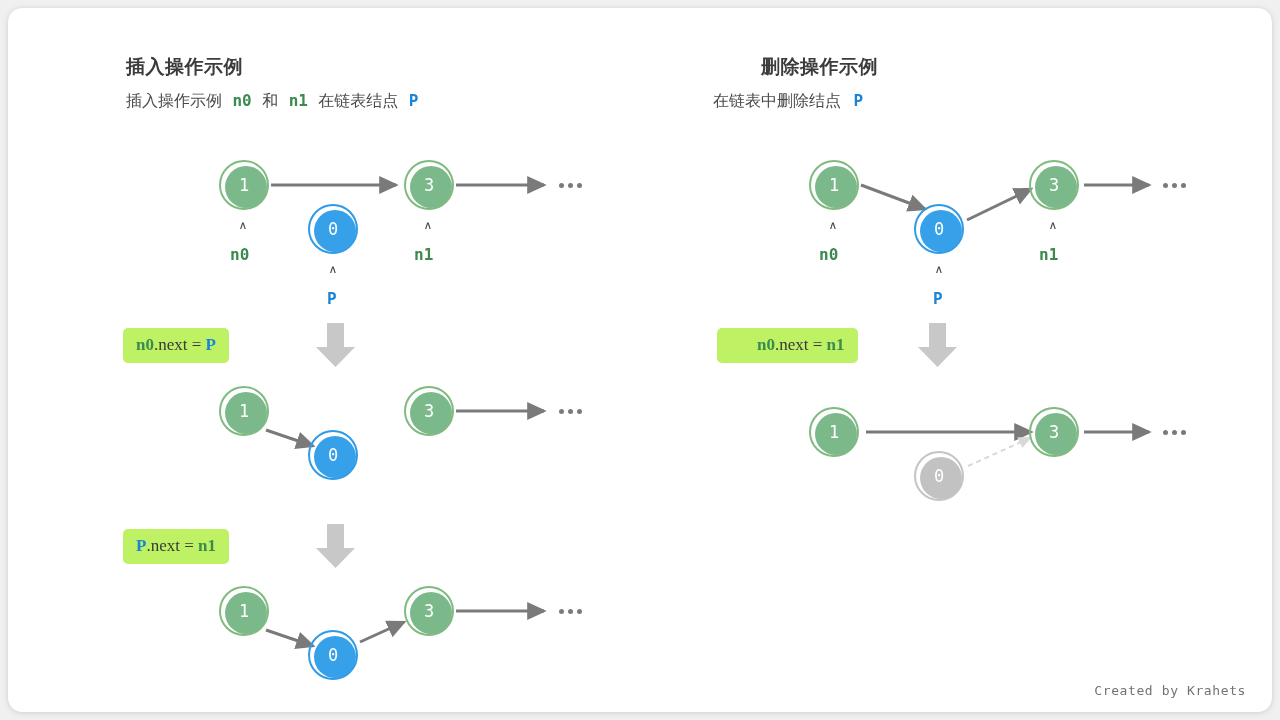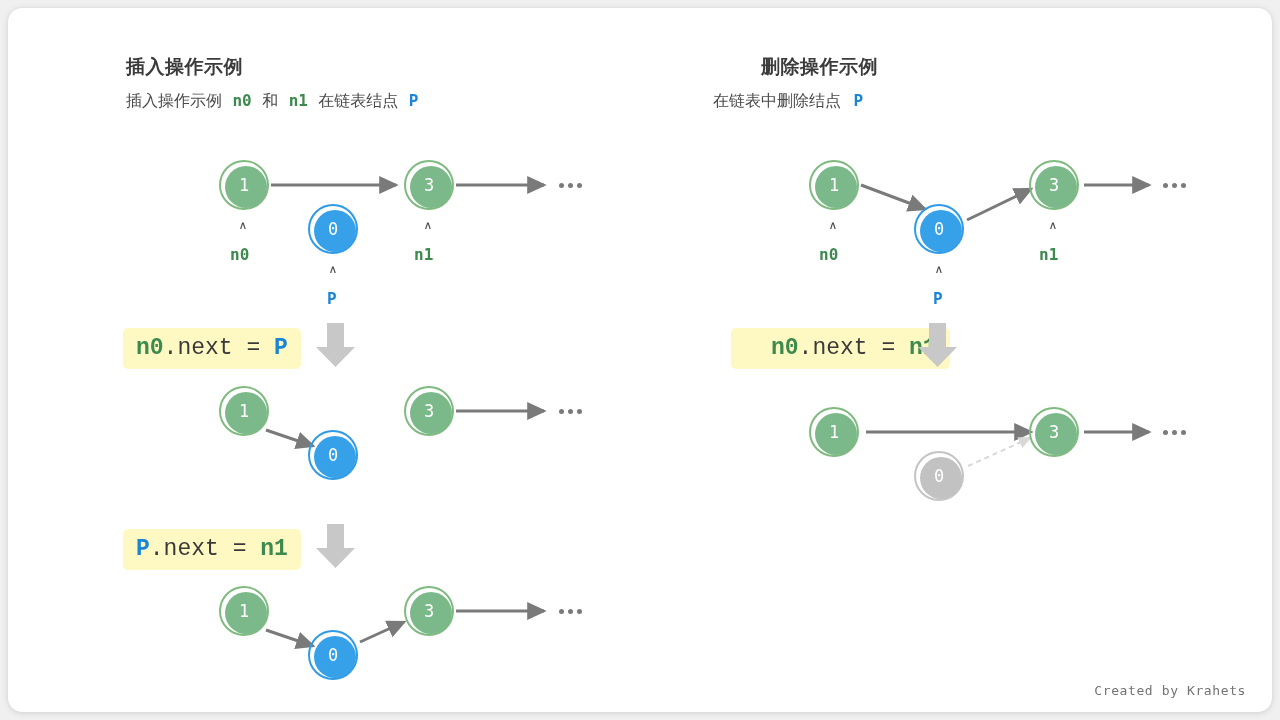--- a/index.html
+++ b/index.html
@@ -104,25 +104,25 @@
     font-family: "DejaVu Sans Mono", "Liberation Mono", monospace;
     font-size: 16px;
     font-weight: bold;
     line-height: 1;
     white-space: nowrap;
   }
 
   
   .code-chip {
     position: absolute;
-    background: #fef9c3;
+    background: #bef264;
     border-radius: 5px;
     padding: 7px 13px 8px 13px;
-    font-family: Liberation Mono, monospace;
-    font-size: 23px;
+    font-family: Liberation Serif, serif;
+    font-size: 17px;
     color: #3a3a3a;
     white-space: nowrap;
     line-height: 1.15;
   }
   .code-chip b { font-weight: bold; }
 
   
   .dots {
     position: absolute;
     display: flex;
@@ -314,21 +314,21 @@
 
       <div class="caret" style="left:446px; top:211px;">∧</div>
       <div class="ptr-label green-txt" style="left:436px; top:239px;">n1</div>
 
       <div class="dots" style="left:560px; top:175px;">
           <i></i>
           <i></i>
           <i></i>
         </div>
 
-      <div class="code-chip" style="left:128px; top:320px;padding-left:40px;">
+      <div class="code-chip" style="left:114px; top:320px;padding-left:40px;">
         <b class="green-txt">n0</b><span>.next = </span><b class="green-txt">n1</b>
       </div>
       <svg class="down-arrow" style="left:312px; top:313px;" width="45" height="48" viewBox="0 0 45 48">
         <path d="M14,2 L31,2 L31,26 L42,26 L22.5,46 L3,26 L14,26 Z" fill="#c8c8c8"></path>
       </svg>
 
       <div class="node green" style="left:206px; top:399px;">
         <div class="inner"></div>
         <span class="val">1</span>
       </div>

